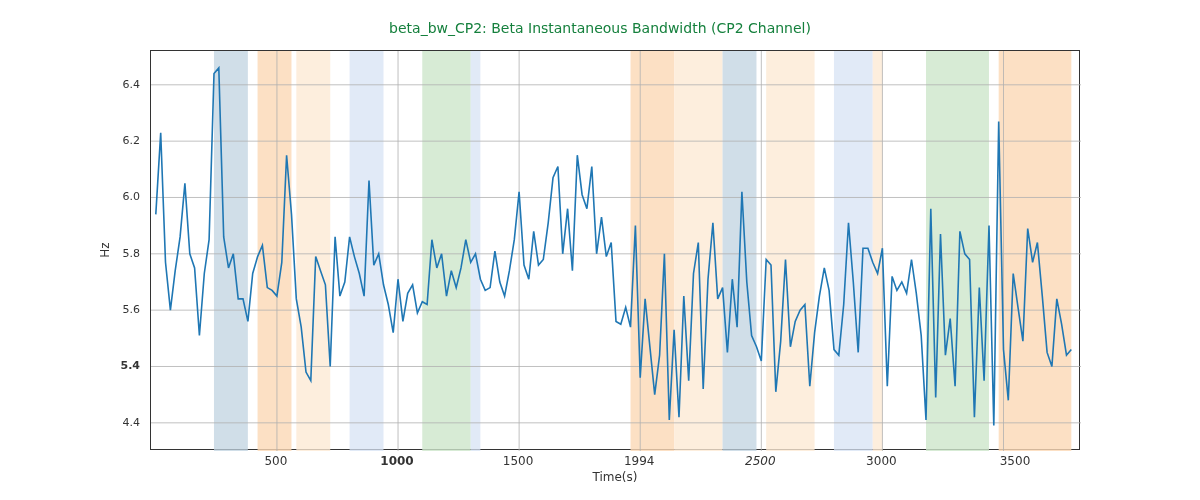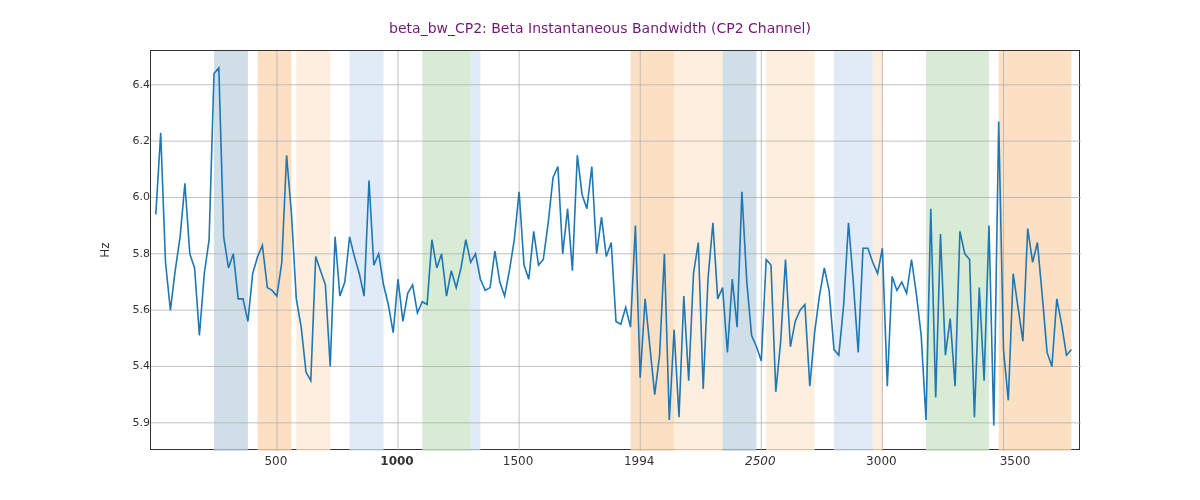--- a/index.html
+++ b/index.html
@@ -17,21 +17,21 @@
     width: 1200px;
     height: 500px;
   }
   .title {
     position: absolute;
     top: 20px;
     left: 0;
     width: 1200px;
     text-align: center;
     font-size: 14px;
-    color: #701a75;
+    color: #15803d;
   }
   .axes {
     position: absolute;
     left: 150px;
     top: 50px;
     width: 930px;
     height: 400px;
     border: 1px solid #333;
     box-sizing: border-box;
   }
@@ -59,21 +59,21 @@
     font-size: 12px;
   }
   .tick-x {
     position: absolute;
     top: 454px;
     font-size: 12px;
     transform: translateX(-50%);
   }
   .tick-y {
     position: absolute;
-    left: 122px;
+    left: 112px;
     font-size: 11px;
     transform: translateY(-50%);
     text-align: right;
     width: 28px;
   }
   svg.plot {
     position: absolute;
     left: 0;
     top: 0;
     width: 930px;
@@ -138,33 +138,34 @@
           <line x1="0" x2="930" y1="259.15492957746477" y2="259.15492957746477"></line>
           <line x1="0" x2="930" y1="202.81690140845063" y2="202.81690140845063"></line>
           <line x1="0" x2="930" y1="146.47887323943652" y2="146.47887323943652"></line>
           <line x1="0" x2="930" y1="90.14084507042236" y2="90.14084507042236"></line>
           <line x1="0" x2="930" y1="33.80281690140822" y2="33.80281690140822"></line>
         </g>
       <path id="series-path" class="series" d="M4.8 163.4 L9.7 81.7 L14.5 211.3 L19.4 259.2 L24.2 219.7 L29.1 185.9 L33.9 132.4 L38.8 202.8 L43.6 216.9 L48.4 284.5 L53.3 222.5 L58.1 188.7 L63.0 22.5 L67.8 16.9 L72.7 185.9 L77.5 216.9 L82.3 202.8 L87.2 247.9 L92.0 247.9 L96.9 270.4 L101.7 222.5 L106.6 205.6 L111.4 194.4 L116.3 236.6 L121.1 239.4 L125.9 245.1 L130.8 211.3 L135.6 104.2 L140.5 163.4 L145.3 247.9 L150.2 276.1 L155.0 321.1 L159.8 329.6 L164.7 205.6 L169.5 219.7 L174.4 233.8 L179.2 315.5 L184.1 185.9 L188.9 245.1 L193.8 231.0 L198.6 185.9 L203.4 205.6 L208.3 222.5 L213.1 245.1 L218.0 129.6 L222.8 214.1 L227.7 202.8 L232.5 233.8 L237.3 253.5 L242.2 281.7 L247.0 228.2 L251.9 270.4 L256.7 242.3 L261.6 233.8 L266.4 262.0 L271.3 250.7 L276.1 253.5 L280.9 188.7 L285.8 216.9 L290.6 202.8 L295.5 245.1 L300.3 219.7 L305.2 236.6 L310.0 216.9 L314.8 188.7 L319.7 211.3 L324.5 202.8 L329.4 228.2 L334.2 239.4 L339.1 236.6 L343.9 200.0 L348.8 231.0 L353.6 245.1 L358.4 219.7 L363.3 188.7 L368.1 140.8 L373.0 214.1 L377.8 228.2 L382.7 180.3 L387.5 214.1 L392.3 208.5 L397.2 171.8 L402.0 126.8 L406.9 115.5 L411.7 202.8 L416.6 157.7 L421.4 219.7 L426.3 104.2 L431.1 143.7 L435.9 157.7 L440.8 115.5 L445.6 202.8 L450.5 166.2 L455.3 205.6 L460.2 191.5 L465.0 270.4 L469.8 273.2 L474.7 256.3 L479.5 276.1 L484.4 174.6 L489.2 326.8 L494.1 247.9 L498.9 295.8 L503.7 343.7 L508.6 304.2 L513.4 202.8 L518.3 369.0 L523.1 278.9 L528.0 366.2 L532.8 245.1 L537.7 329.6 L542.5 222.5 L547.3 191.5 L552.2 338.0 L557.0 228.2 L561.9 171.8 L566.7 247.9 L571.6 236.6 L576.4 301.4 L581.3 228.2 L586.1 276.1 L590.9 140.8 L595.8 231.0 L600.6 284.5 L605.5 295.8 L610.3 309.9 L615.2 208.5 L620.0 214.1 L624.8 340.8 L629.7 290.1 L634.5 208.5 L639.4 295.8 L644.2 270.4 L649.1 259.2 L653.9 253.5 L658.8 335.2 L663.6 281.7 L668.4 245.1 L673.3 216.9 L678.1 239.4 L683.0 298.6 L687.8 304.2 L692.7 253.5 L697.5 171.8 L702.3 231.0 L707.2 301.4 L712.0 197.2 L716.9 197.2 L721.7 211.3 L726.6 222.5 L731.4 197.2 L736.3 335.2 L741.1 225.4 L745.9 239.4 L750.8 231.0 L755.6 242.3 L760.5 208.5 L765.3 242.3 L770.2 284.5 L775.0 369.0 L779.8 157.7 L784.7 346.5 L789.5 183.1 L794.4 304.2 L799.2 267.6 L804.1 335.2 L808.9 180.3 L813.8 202.8 L818.6 208.5 L823.4 366.2 L828.3 236.6 L833.1 329.6 L838.0 174.6 L842.8 374.6 L847.7 70.4 L852.5 298.6 L857.3 349.3 L862.2 222.5 L867.0 256.3 L871.9 290.1 L876.7 177.5 L881.6 211.3 L886.4 191.5 L891.3 245.1 L896.1 301.4 L900.9 315.5 L905.8 247.9 L910.6 273.2 L915.5 304.2 L920.3 298.6 "></path>
     </svg>
   </div>
 
+  <div class="xlabel">Time(s)</div>
 
   <div id="xtick-container">
       <div class="tick-x" style="left: 275.938px;">500</div>
       <div class="tick-x" style="left: 397.031px; font-weight: bold;">1000</div>
       <div class="tick-x" style="left: 518.125px;">1500</div>
       <div class="tick-x" style="left: 639.219px;">1994</div>
       <div class="tick-x" style="left: 760.312px; font-style: italic;">2500</div>
       <div class="tick-x" style="left: 881.406px;">3000</div>
       <div class="tick-x" style="left: 1003px; margin-left: 12px;">3500</div>
     </div>
   <div id="ytick-container">
-      <div class="tick-y" style="top: 421.831px;">5.9</div>
-      <div class="tick-y" style="top: 365.493px;">5.4</div>
+      <div class="tick-y" style="top: 421.831px;">4.4</div>
+      <div class="tick-y" style="top: 365.493px; font-weight: bold;">5.4</div>
       <div class="tick-y" style="top: 309.155px;">5.6</div>
       <div class="tick-y" style="top: 252.817px;">5.8</div>
       <div class="tick-y" style="top: 196.479px;">6.0</div>
       <div class="tick-y" style="top: 140.141px;">6.2</div>
       <div class="tick-y" style="top: 83.8028px;">6.4</div>
     </div>
 
 </div>
 
 </body></html>

